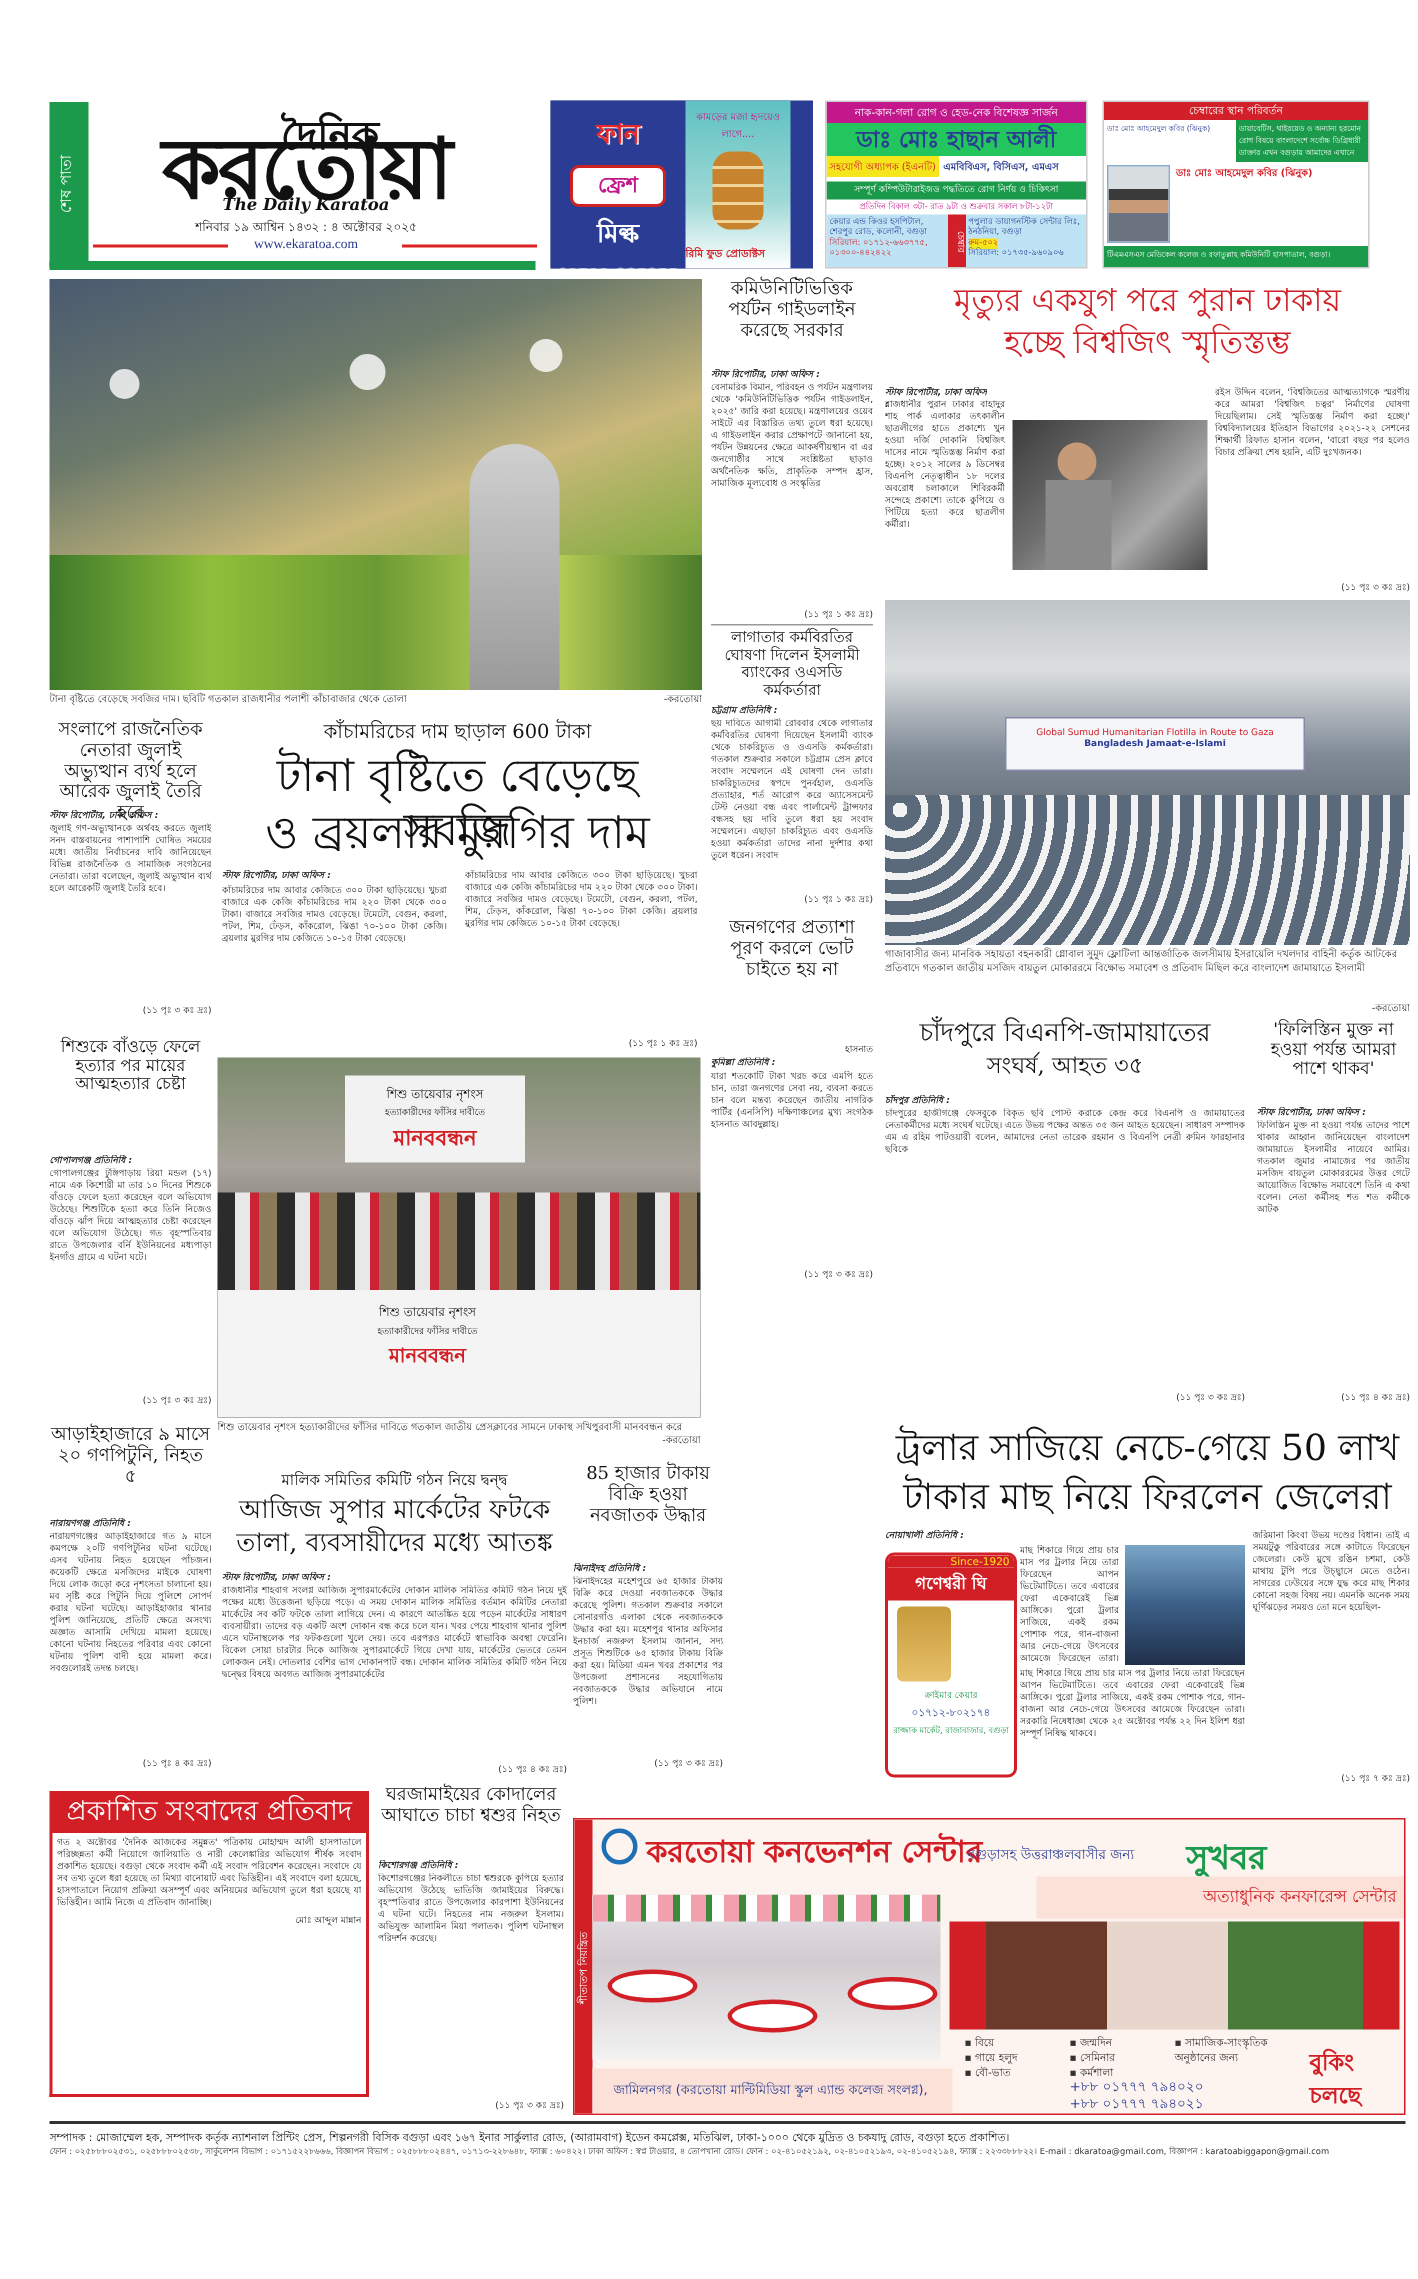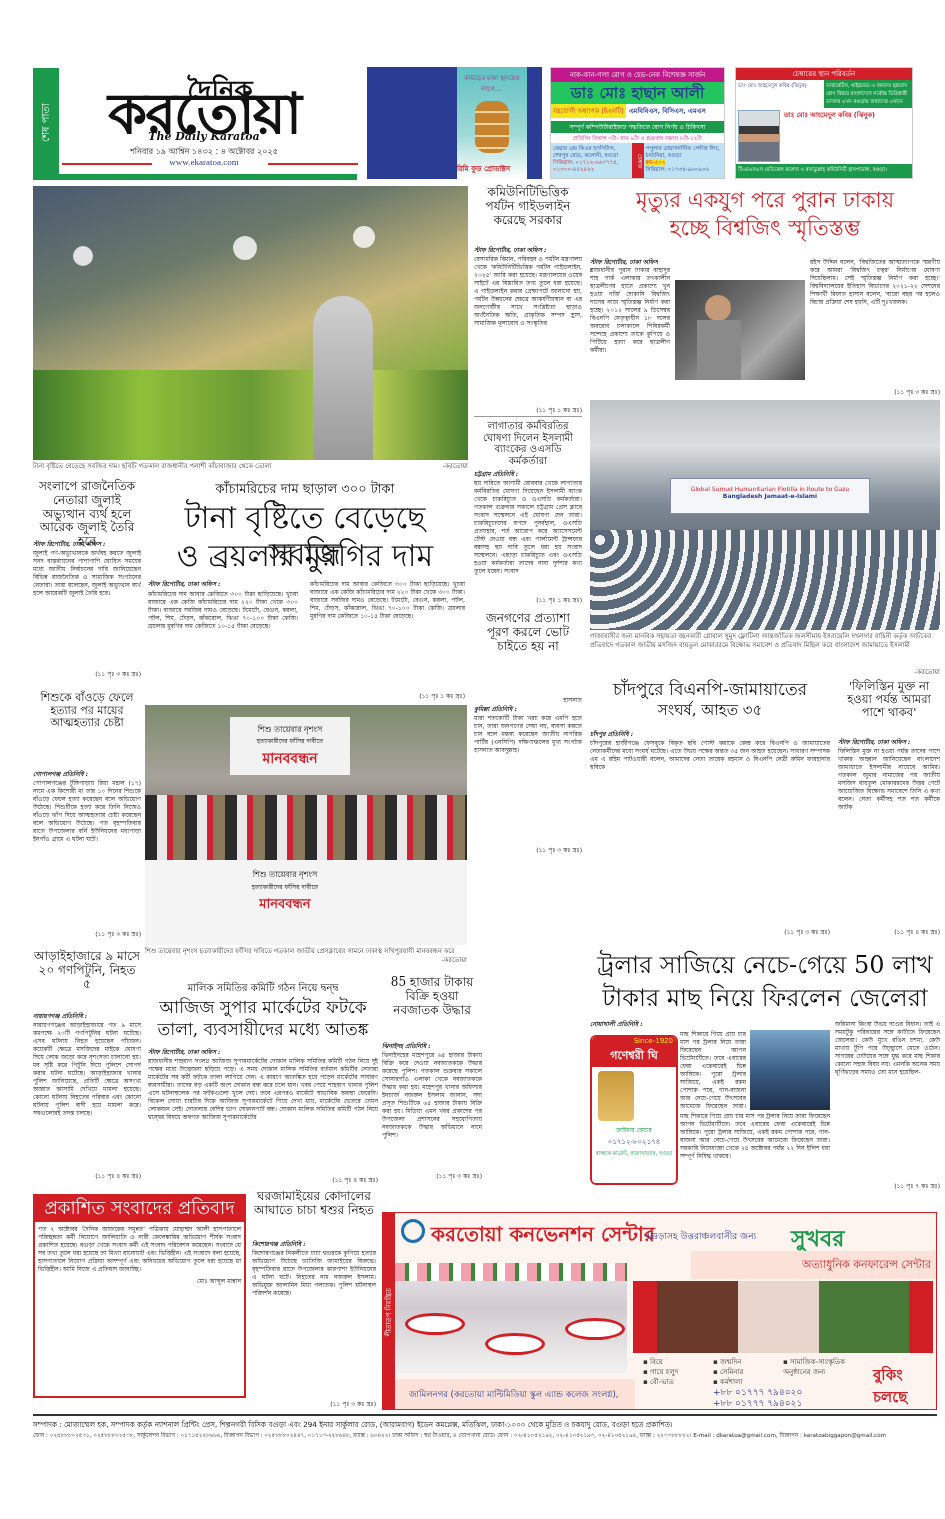--- a/index.html
+++ b/index.html
@@ -33,20 +33,26 @@
 <div class="abs" id="logo-top">দৈনিক</div>
 <div class="abs" id="logo-main">করতোয়া</div>
 <div class="abs" id="logo-en">The Daily Karatoa</div>
 <div class="abs" id="logo-date">শনিবার ১৯ আশ্বিন ১৪৩২ : ৪ অক্টোবর ২০২৫</div>
 <div class="abs redline" style="left:62px;top:163px;width:90px"></div>
 <div class="abs" id="logo-url">www.ekaratoa.com</div>
 <div class="abs redline" style="left:268px;top:163px;width:90px"></div>
 <div class="abs" id="green-rule"></div>
 
 <div class="abs" id="ad-milk">
+  <div style="position:absolute;left:0;top:0;width:90px;height:112px;background:#2a3c94">
+    <div style="color:#e8282a;font-weight:bold;font-size:18px;text-align:center;margin-top:8px;text-shadow:1px 1px 0 #fff">ফান</div>
+    <div style="margin:4px auto;width:64px;background:#fff;border:2px solid #c22;border-radius:6px;color:#c2188b;font-weight:bold;font-size:14px;text-align:center">ফ্রেশ</div>
+    <div style="color:#fff;font-weight:bold;font-size:17px;text-align:center">মিল্ক</div>
+    <div style="color:#fff;font-size:10px;font-weight:bold;text-align:center;margin-top:8px">01711-235255</div>
+  </div>
   <div style="position:absolute;left:90px;top:0;width:70px;height:112px;background:linear-gradient(#5fc2c2,#9fd9d6 60%,#fff)">
     <div style="font-size:6.5px;color:#c2188b;text-align:center;margin-top:6px;padding:0 4px">কামড়ের মজা হৃদয়েও লাগে....</div>
     <div style="width:34px;height:52px;margin:6px auto 0;background:repeating-linear-gradient(#c8832e 0 10px,#f1d49a 10px 12px);border-radius:12px"></div>
     <div style="font-size:7px;color:#d2202a;font-weight:bold;text-align:left;margin-top:10px">রিমি ফুড প্রোডাক্টস</div>
   </div>
 </div>
 
 <div class="abs" id="ad-doctor">
   <div style="background:#c2188b;color:#fff;font-size:7px;text-align:center;height:14px;line-height:14px">নাক-কান-গলা রোগ ও হেড-নেক বিশেষজ্ঞ সার্জন</div>
   <div style="background:#22c55e;color:#2a3c94;font-size:15px;font-weight:bold;text-align:center;height:22px;line-height:22px">ডাঃ মোঃ হাছান আলী</div>
@@ -122,21 +128,21 @@
   <div style="position:absolute;left:0;bottom:0;width:100%;height:100px;background:repeating-radial-gradient(circle at 10px 10px,#f2f2f2 0 5px,#5a6a7a 5px 14px)"></div>
 </div>
 <div class="abs cap" style="left:590px;top:632px;width:350px">গাজাবাসীর জন্য মানবিক সহায়তা বহনকারী গ্লোবাল সুমুদ ফ্লোটিলা আন্তর্জাতিক জলসীমায় ইসরায়েলি দখলদার বাহিনী কর্তৃক আটকের প্রতিবাদে গতকাল জাতীয় মসজিদ বায়তুল মোকাররমে বিক্ষোভ সমাবেশ ও প্রতিবাদ মিছিল করে বাংলাদেশ জামায়াতে ইসলামী</div>
 <div class="abs cap" style="left:890px;top:668px;width:50px;text-align:right">-করতোয়া</div>
 
 <div class="abs hd" style="left:33px;top:480px;width:108px;font-size:12px">সংলাপে রাজনৈতিক নেতারা জুলাই অভ্যুত্থান ব্যর্থ হলে আরেক জুলাই তৈরি হবে</div>
 <div class="abs tiny" style="left:33px;top:540px;width:108px;font-weight:bold;font-style:italic">স্টাফ রিপোর্টার, ঢাকা অফিস :</div>
 <div class="abs tiny" style="left:33px;top:549px;width:108px;height:120px">জুলাই গণ-অভ্যুত্থানকে অর্থবহ করতে জুলাই সনদ বাস্তবায়নের পাশাপাশি ঘোষিত সময়ের মধ্যে জাতীয় নির্বাচনের দাবি জানিয়েছেন বিভিন্ন রাজনৈতিক ও সামাজিক সংগঠনের নেতারা। তারা বলেছেন, জুলাই অভ্যুত্থান ব্যর্থ হলে আরেকটি জুলাই তৈরি হবে।</div>
 <div class="abs tiny" style="left:33px;top:670px;width:108px;text-align:right">(১১ পৃঃ ৩ কঃ দ্রঃ)</div>
 
-<div class="abs hd" style="left:145px;top:482px;width:320px;font-size:13px">কাঁচামরিচের দাম ছাড়াল ৩০০ টাকা</div>
+<div class="abs hd" style="left:145px;top:482px;width:320px;font-size:13px">কাঁচামরিচের দাম ছাড়াল 600 টাকা</div>
 <div class="abs hd" style="left:145px;top:500px;width:320px;font-size:30px;line-height:36px">টানা বৃষ্টিতে বেড়েছে সবজি</div>
 <div class="abs hd" style="left:145px;top:538px;width:320px;font-size:30px;line-height:36px">ও ব্রয়লার মুরগির দাম</div>
 <div class="abs tiny" style="left:148px;top:580px;width:150px;font-weight:bold;font-style:italic">স্টাফ রিপোর্টার, ঢাকা অফিস :</div>
 <div class="abs tiny" style="left:148px;top:590px;width:150px;height:100px">কাঁচামরিচের দাম আবার কেজিতে ৩০০ টাকা ছাড়িয়েছে। খুচরা বাজারে এক কেজি কাঁচামরিচের দাম ২২০ টাকা থেকে ৩০০ টাকা। বাজারে সবজির দামও বেড়েছে। টমেটো, বেগুন, করলা, পটল, শিম, ঢেঁড়স, কাঁকরোল, ঝিঙা ৭০-১০০ টাকা কেজি। ব্রয়লার মুরগির দাম কেজিতে ১০-১৫ টাকা বেড়েছে।</div>
 <div class="abs tiny" style="left:310px;top:580px;width:155px;height:110px">কাঁচামরিচের দাম আবার কেজিতে ৩০০ টাকা ছাড়িয়েছে। খুচরা বাজারে এক কেজি কাঁচামরিচের দাম ২২০ টাকা থেকে ৩০০ টাকা। বাজারে সবজির দামও বেড়েছে। টমেটো, বেগুন, করলা, পটল, শিম, ঢেঁড়স, কাঁকরোল, ঝিঙা ৭০-১০০ টাকা কেজি। ব্রয়লার মুরগির দাম কেজিতে ১০-১৫ টাকা বেড়েছে।</div>
 <div class="abs tiny" style="left:400px;top:692px;width:65px;text-align:right">(১১ পৃঃ ১ কঃ দ্রঃ)</div>
 
 <div class="abs hd" style="left:474px;top:612px;width:108px;font-size:12px">জনগণের প্রত্যাশা পূরণ করলে ভোট চাইতে হয় না</div>
 <div class="abs tiny" style="left:474px;top:696px;width:108px;text-align:right">হাসনাত</div>
 <div class="abs tiny" style="left:474px;top:705px;width:108px;font-weight:bold;font-style:italic">কুমিল্লা প্রতিনিধি :</div>
@@ -249,14 +255,14 @@
   <div style="position:absolute;left:490px;top:150px;font-size:15px;font-weight:bold;color:#d21f26">বুকিং</div>
   <div style="position:absolute;left:12px;top:166px;width:240px;height:30px;background:#fbe1d8;font-size:8.5px;color:#2a3c94;line-height:30px;padding-left:14px;overflow:hidden">জামিলনগর (করতোয়া মাল্টিমিডিয়া স্কুল এ্যান্ড কলেজ সংলগ্ন), বগুড়া-৫৮০০</div>
   <div style="position:absolute;left:330px;top:174px;font-size:9px;color:#2a3c94;line-height:11px">
     <div>+৮৮ ০১৭৭৭ ৭৯৪০২০</div>
     <div>+৮৮ ০১৭৭৭ ৭৯৪০২১</div>
   </div>
   <div style="position:absolute;left:490px;top:172px;font-size:15px;font-weight:bold;color:#d21f26">চলছে</div>
 </div>
 
 <div class="abs" style="left:33px;top:1414px;width:904px;height:2px;background:#333"></div>
-<div class="abs" style="left:33px;top:1420px;width:904px;font-size:7.2px;line-height:10px;white-space:nowrap;overflow:hidden">সম্পাদক : মোজাম্মেল হক, সম্পাদক কর্তৃক ন্যাশনাল প্রিন্টিং প্রেস, শিল্পনগরী বিসিক বগুড়া এবং 294 ইনার সার্কুলার রোড, (আরামবাগ) ইডেন কমপ্লেক্স, মতিঝিল, ঢাকা-১০০০ থেকে মুদ্রিত ও চকযাদু রোড, বগুড়া হতে প্রকাশিত।</div>
+<div class="abs" style="left:33px;top:1420px;width:904px;font-size:7.2px;line-height:10px;white-space:nowrap;overflow:hidden">সম্পাদক : মোজাম্মেল হক, সম্পাদক কর্তৃক ন্যাশনাল প্রিন্টিং প্রেস, শিল্পনগরী বিসিক বগুড়া এবং ১৬৭ ইনার সার্কুলার রোড, (আরামবাগ) ইডেন কমপ্লেক্স, মতিঝিল, ঢাকা-১০০০ থেকে মুদ্রিত ও চকযাদু রোড, বগুড়া হতে প্রকাশিত।</div>
 <div class="abs" style="left:33px;top:1431px;width:904px;font-size:5.6px;line-height:9px;white-space:nowrap;overflow:hidden;color:#333">ফোন : ০২৫৮৮৮০২৫৩১, ০২৫৮৮৮০২৫৩৮, সার্কুলেশন বিভাগ : ০১৭১৫২২৮৬৬৬, বিজ্ঞাপন বিভাগ : ০২৫৮৮৮০২৪৪৭, ০১৭১৩-২২৮৬৪৮, ফ্যাক্স : ৬০৪২২। ঢাকা অফিস : স্বপ্ন টাওয়ার, ৪ তোপখানা রোড। ফোন : ০২-৪১০৫২১৯২, ০২-৪১০৫২১৯৩, ০২-৪১০৫২১৯৪, ফ্যাক্স : ২২৩৩৮৮৮২২। E-mail : dkaratoa@gmail.com, বিজ্ঞাপন : karatoabiggapon@gmail.com</div>
 
 </body></html>

